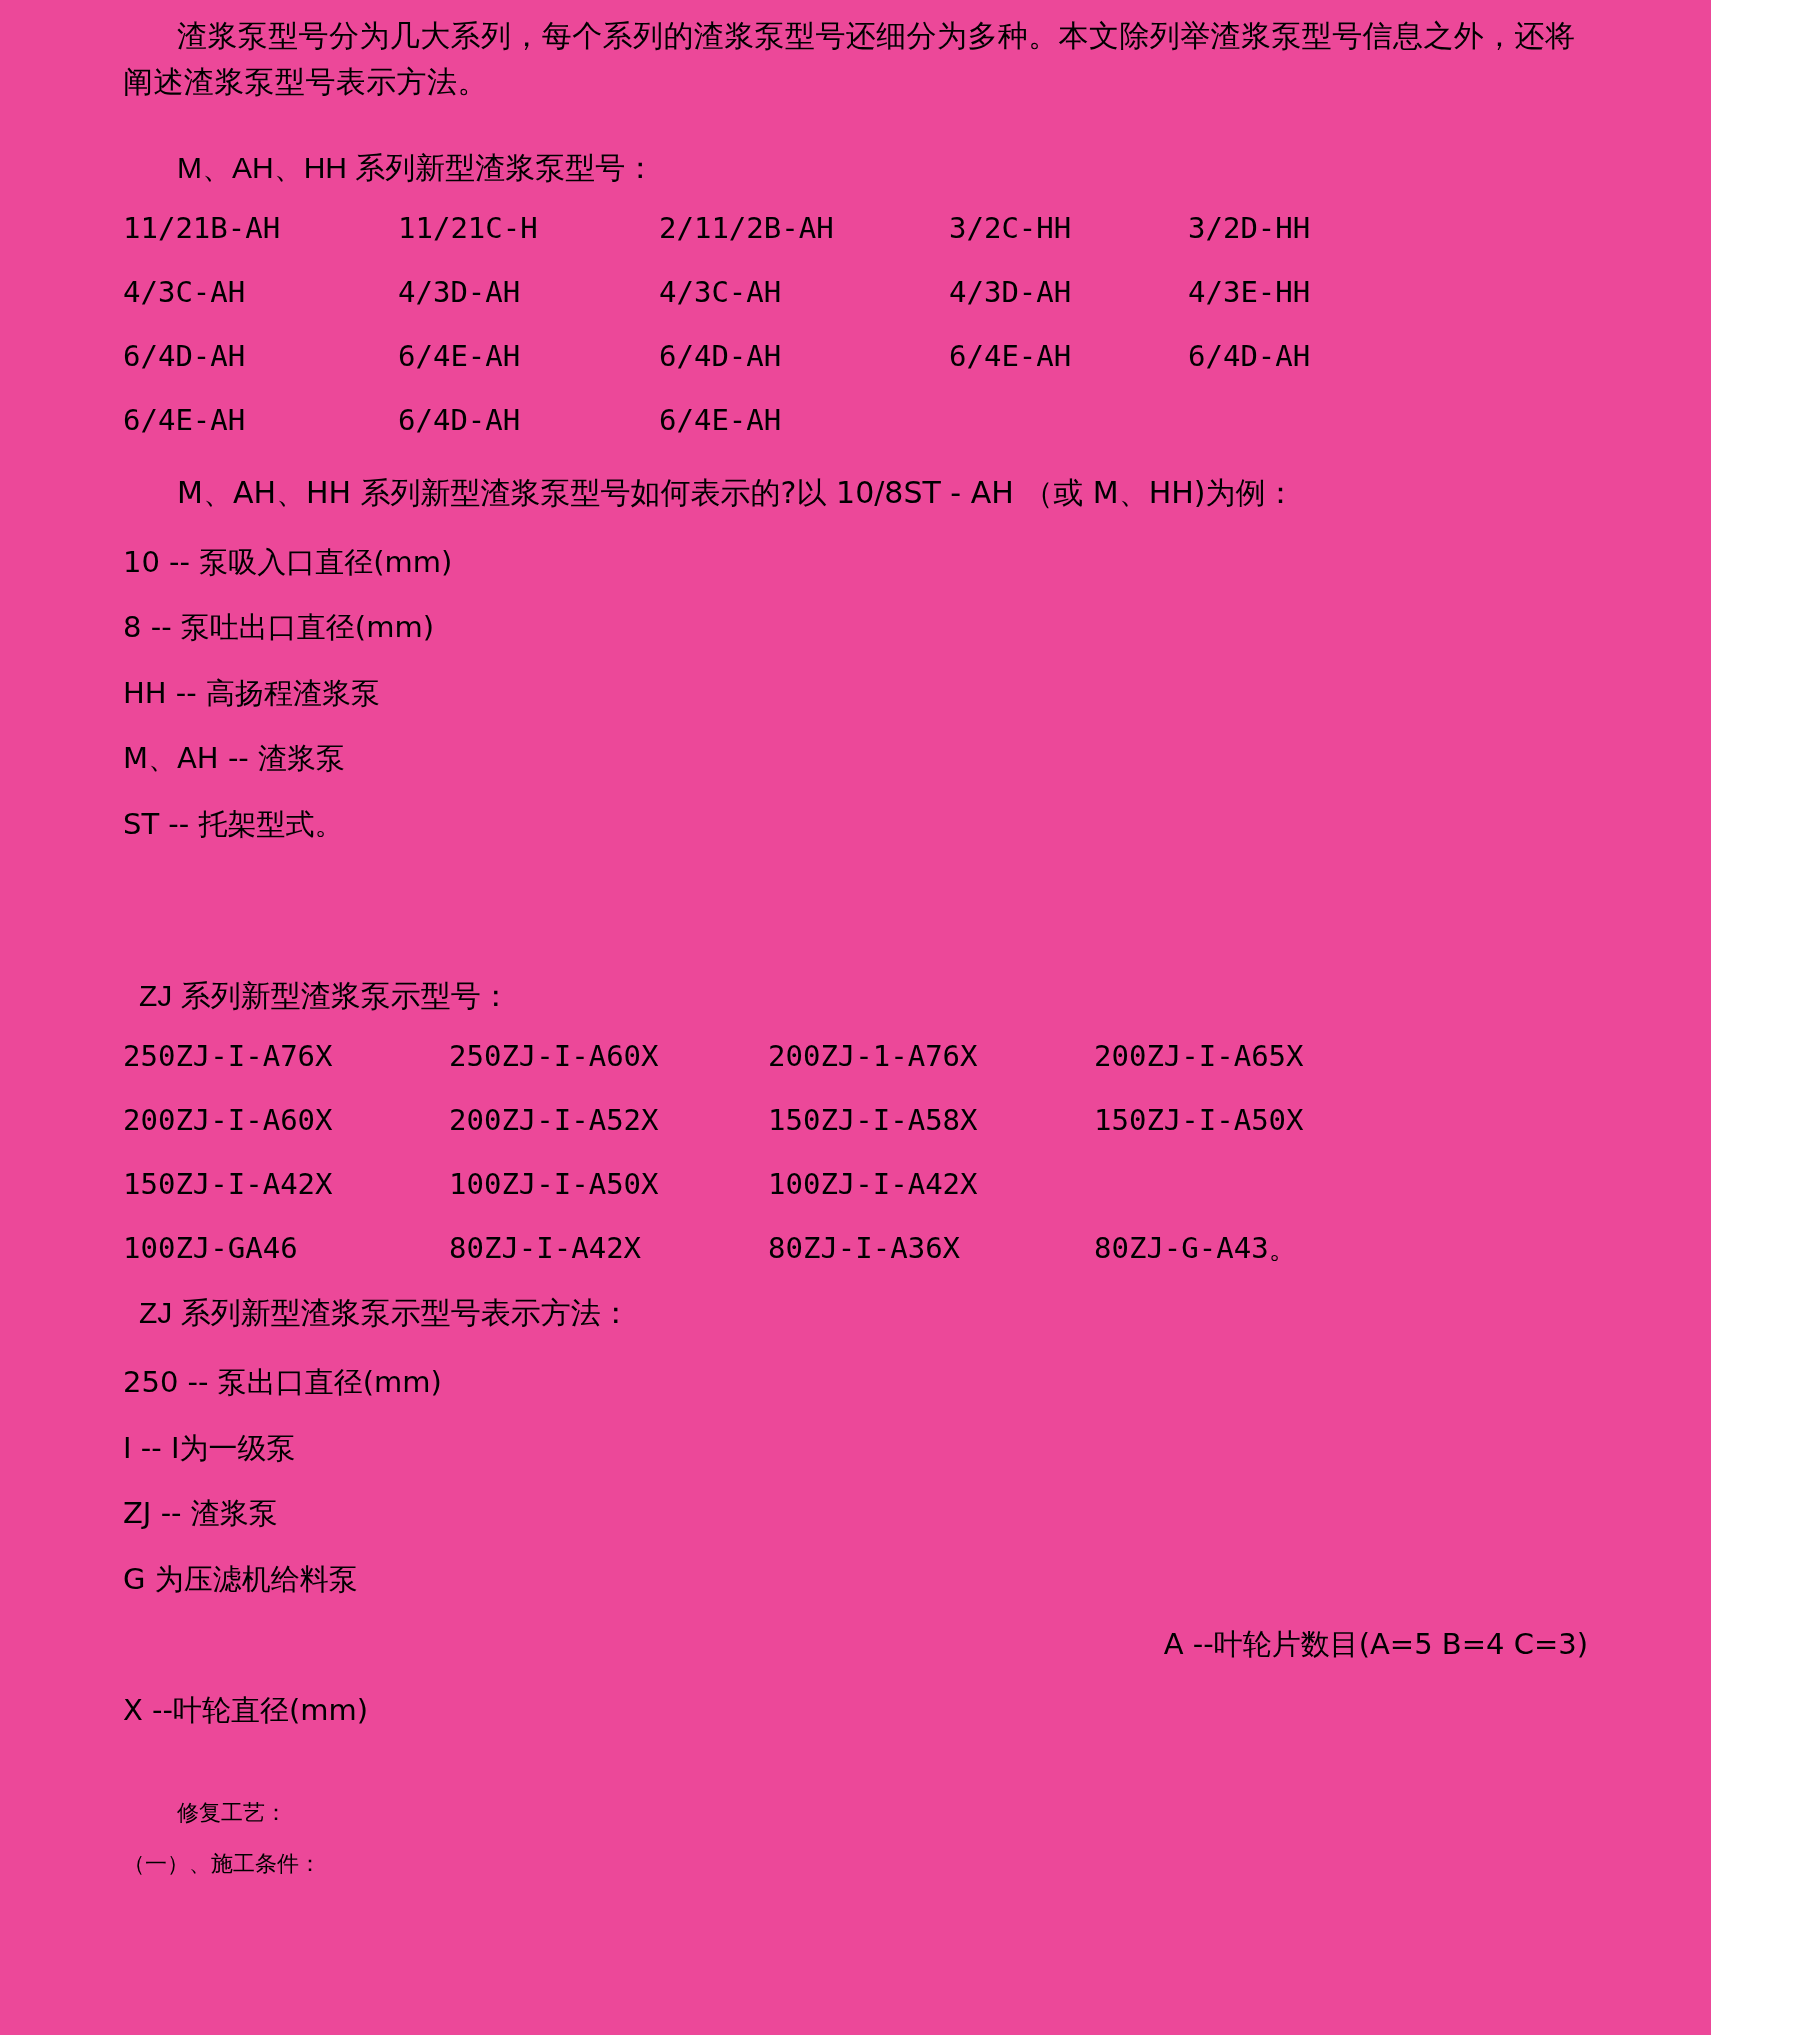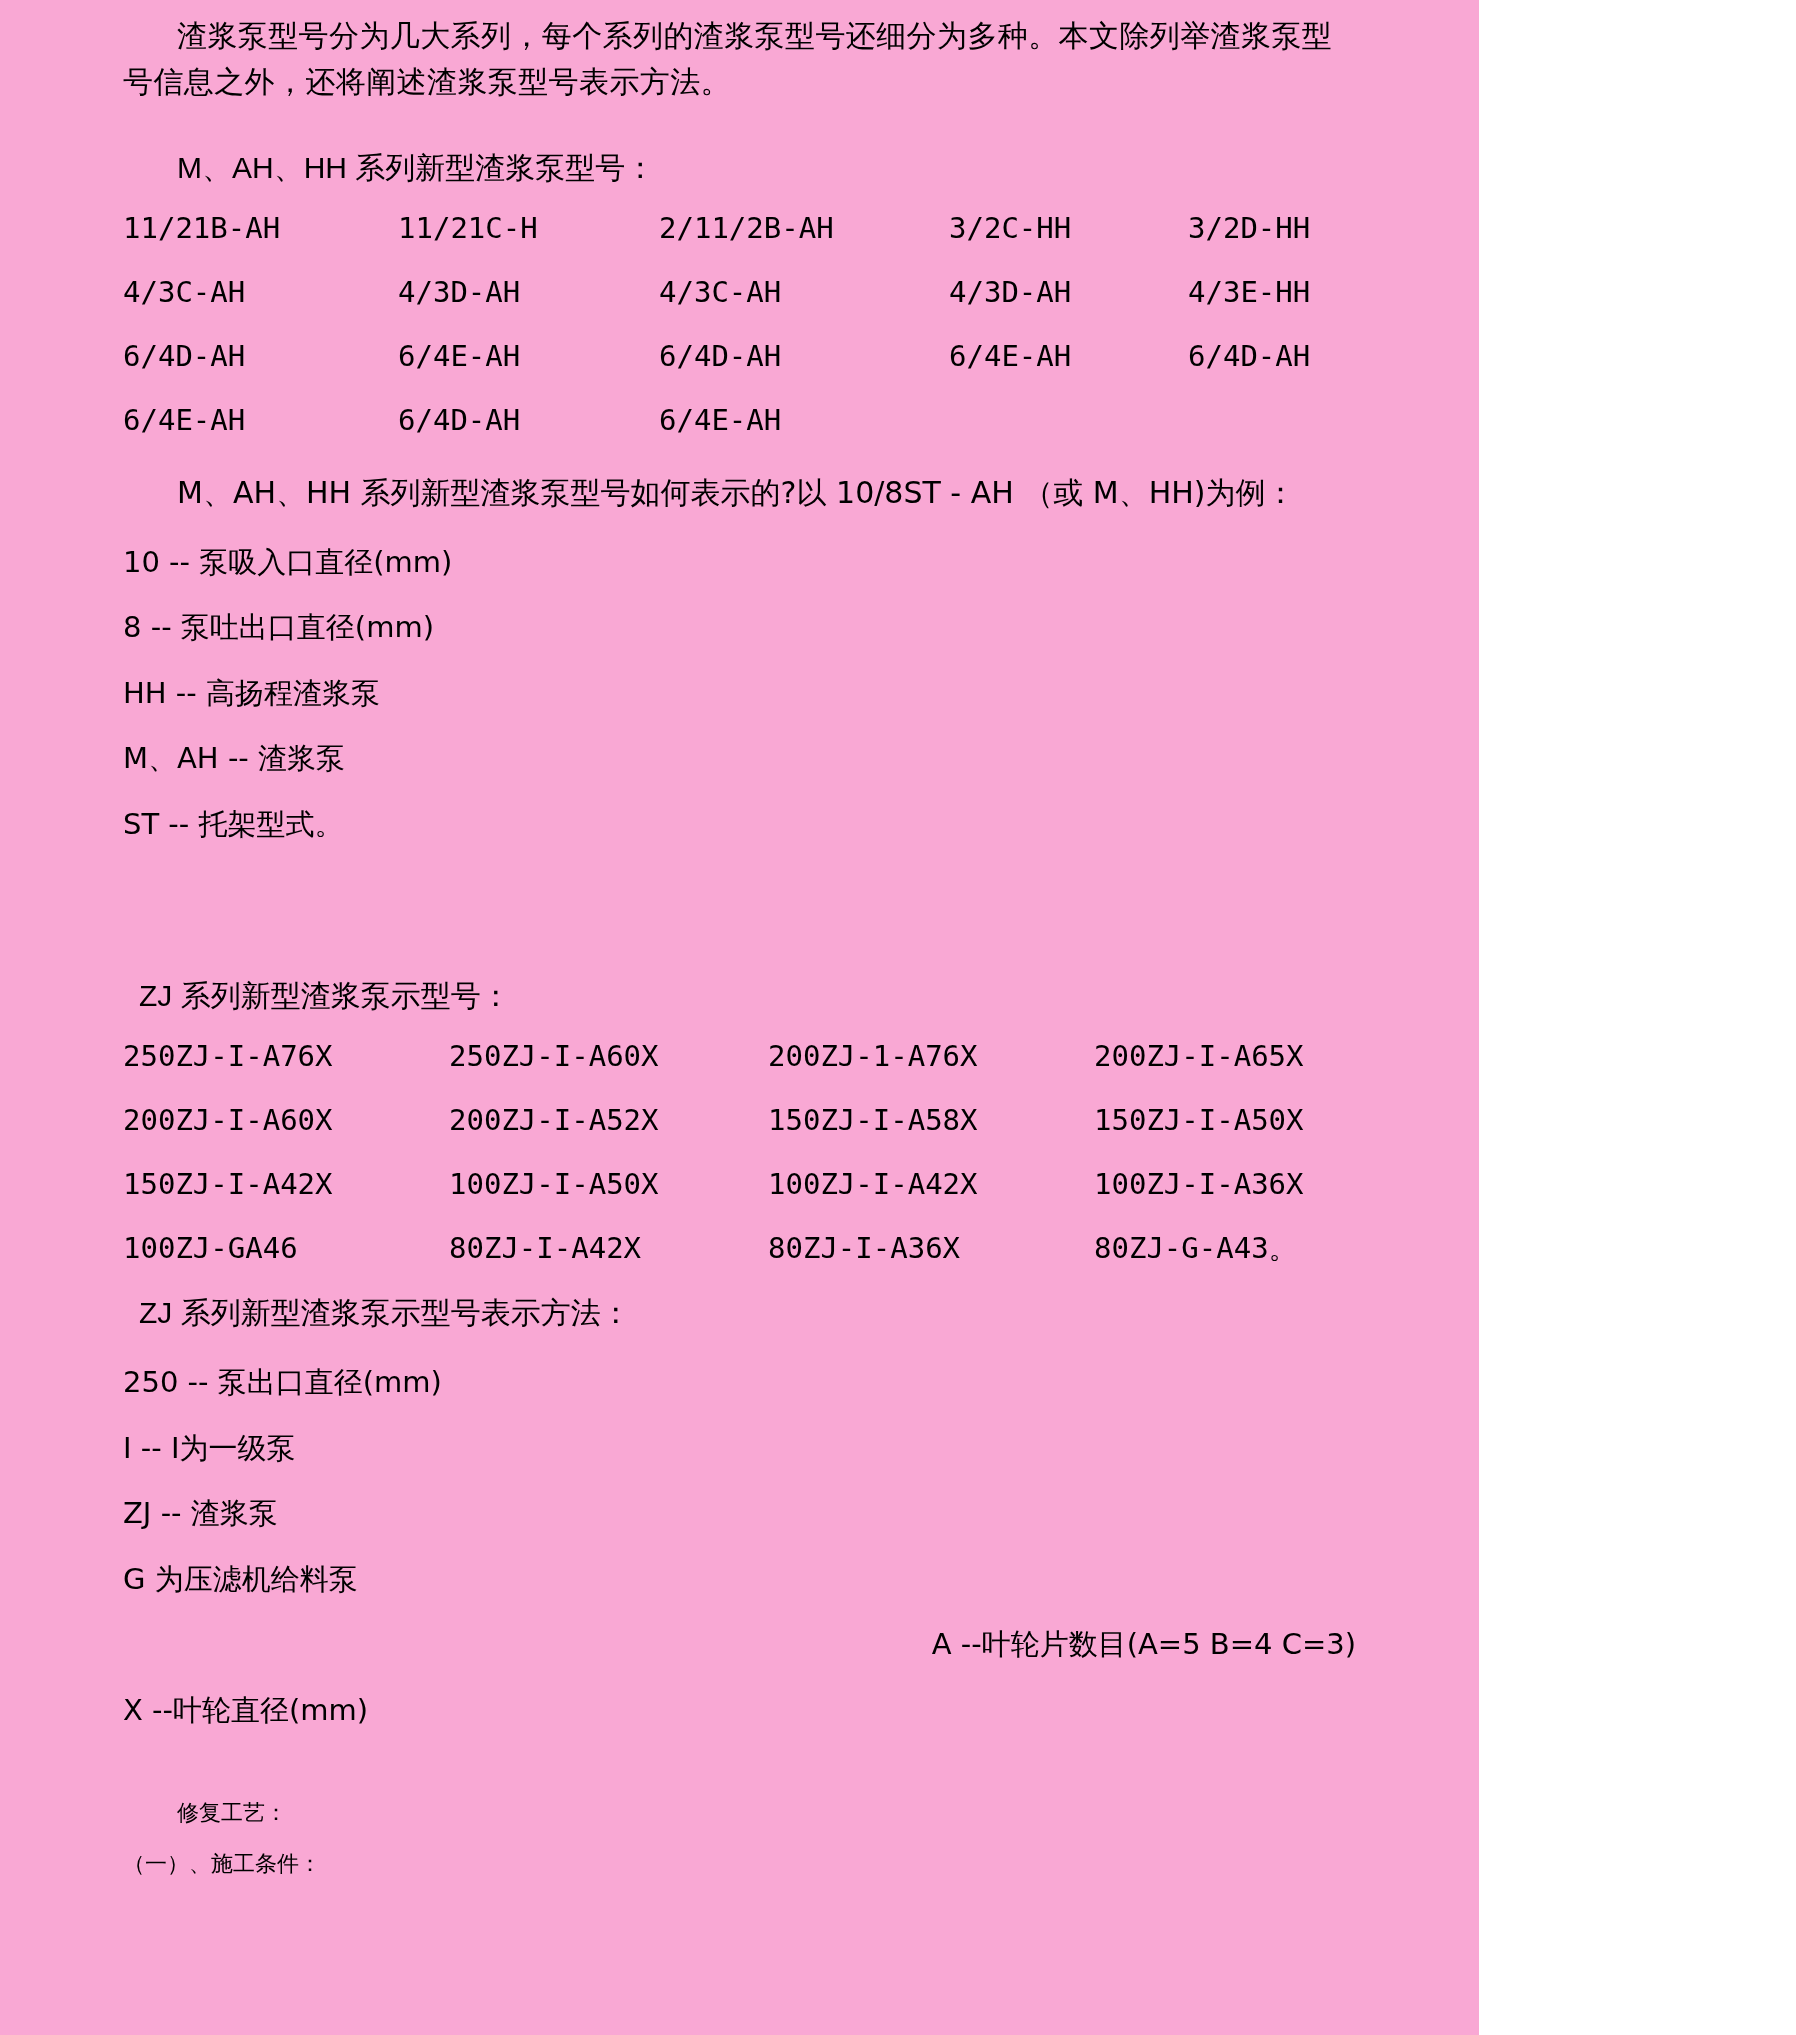--- a/index.html
+++ b/index.html
@@ -5,25 +5,25 @@
   html, body {
     margin: 0;
     padding: 0;
     background: #ffffff;
   }
   body {
     font-family: "Liberation Sans", sans-serif;
     color: #000000;
   }
   .page {
-    width: 1479px;
+    width: 1711px;
     min-height: 2035px;
     box-sizing: border-box;
     padding: 13px 123px 29px 123px;
-    background: #f9a8d4;
+    background: #ec4899;
     position: relative;
   }
   .para {
     font-size: 30px;
     line-height: 1.52;
     letter-spacing: 0.4px;
     margin: 0 0 4.3px 0;
     white-space: pre-wrap;
   }
   .para.indent {
@@ -148,21 +148,20 @@
     <div class="grid cols4">
       <div class="cell">200ZJ-I-A60X</div>
       <div class="cell">200ZJ-I-A52X</div>
       <div class="cell">150ZJ-I-A58X</div>
       <div class="cell">150ZJ-I-A50X</div>
     </div>
     <div class="grid cols4">
       <div class="cell">150ZJ-I-A42X</div>
       <div class="cell">100ZJ-I-A50X</div>
       <div class="cell">100ZJ-I-A42X</div>
-      <div class="cell">100ZJ-I-A36X</div>
     </div>
     <div class="grid cols4">
       <div class="cell">100ZJ-GA46</div>
       <div class="cell">80ZJ-I-A42X</div>
       <div class="cell">80ZJ-I-A36X</div>
       <div class="cell cjk">80ZJ-G-A43。</div>
     </div>
   </div>
 
   <p class="sect-head" style="text-indent:16px;margin-top:2.9px;">ZJ 系列新型渣浆泵示型号表示方法：</p>

